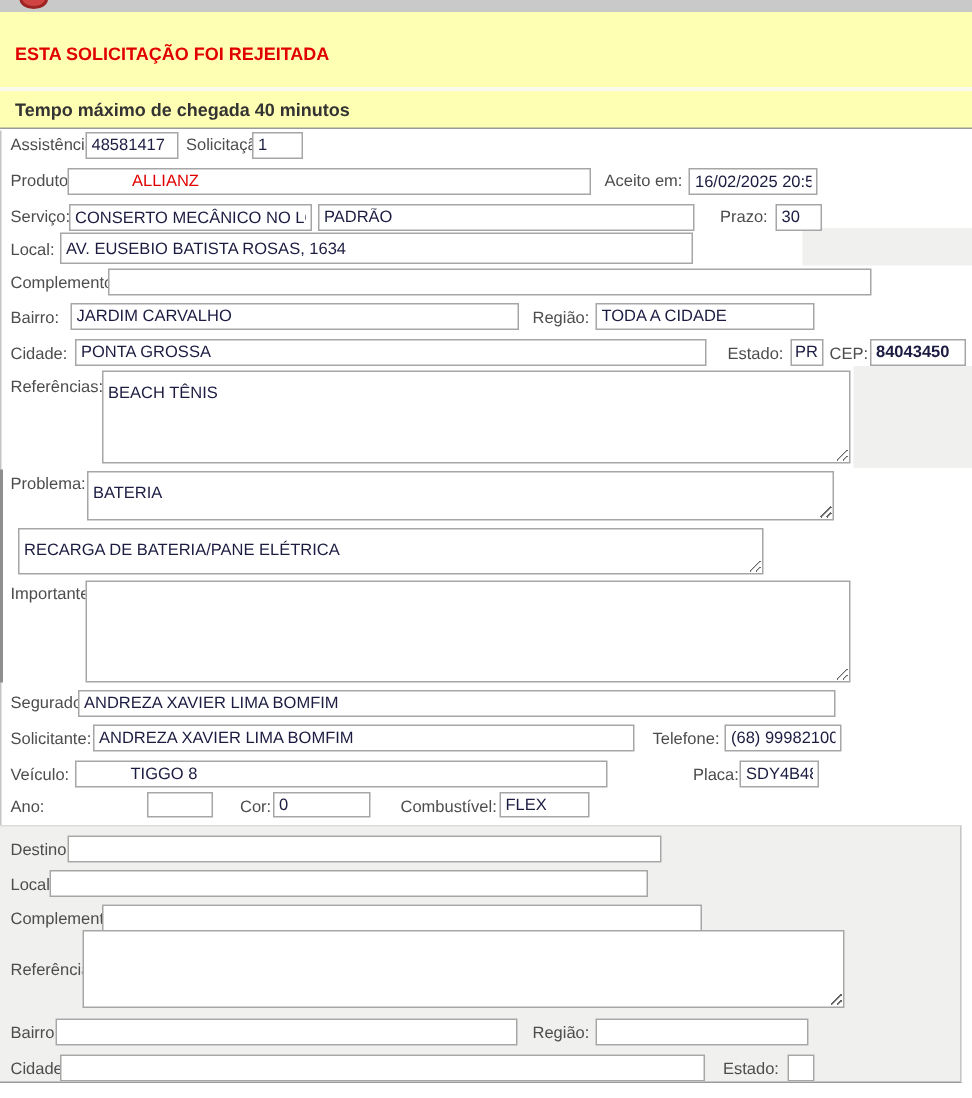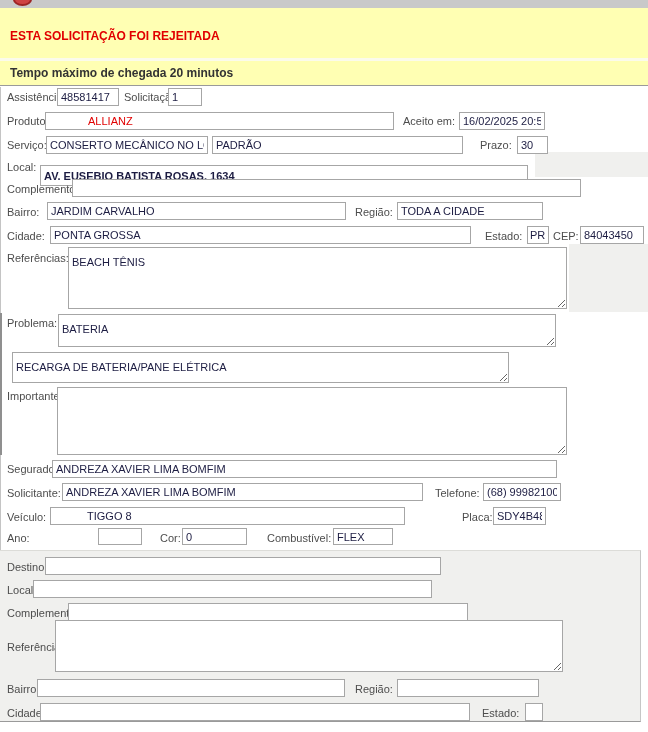--- a/index.html
+++ b/index.html
@@ -54,21 +54,21 @@
 <div id="root">
 
   <div class="topstrip">
     <div class="red-icon"></div>
   </div>
   <div class="banner1">
     <span>ESTA SOLICITAÇÃO FOI REJEITADA</span>
   </div>
   <div class="divider"></div>
   <div class="banner2">
-    <span>Tempo máximo de chegada 20 minutos</span>
+    <span>Tempo máximo de chegada 40 minutos</span>
   </div>
   <div class="leftline"></div>
   <div class="leftline-dark"></div>
 
   <div class="graypatch" style="left:535px; top:152px; width:113px; height:25px;"></div>
   <div class="graypatch" style="left:569px; top:244px; width:79px; height:68px;"></div>
 
   <span class="lbl" style="left:7px; top:91px;">Assistência:</span>
   <input class="fld" style="left: 57px; top: 88px; width: 62px;" value="48581417">
   <span class="lbl" style="left:124px; top:91px;">Solicitação:</span>
@@ -79,36 +79,36 @@
   <span class="lbl" style="left:403px; top:115px;">Aceito em:</span>
   <input class="fld" style="left: 459px; top: 112px; width: 86px;" value="16/02/2025 20:50">
 
   <span class="lbl" style="left:7px; top:139px;">Serviço:</span>
   <input class="fld" style="left: 46px; top: 136px; width: 162px;" value="CONSERTO MECÂNICO NO LOCAL">
   <input class="fld" style="left: 212px; top: 136px; width: 251px;" value="PADRÃO">
   <span class="lbl" style="left:480px; top:139px;">Prazo:</span>
   <input class="fld" style="left: 517px; top: 136px; width: 31px;" value="30">
 
   <span class="lbl" style="left:7px; top:161px;">Local:</span>
-  <input class="fld" style="left: 40px; top: 165px; width: 488px; height: 21px; font-weight: bold;" value="AV. EUSEBIO BATISTA ROSAS, 1634">
+  <input class="fld" style="left: 40px; top: 155px; width: 422px; height: 21px;" value="AV. EUSEBIO BATISTA ROSAS, 1634">
 
   <span class="lbl" style="left:7px; top:183px;">Complemento:</span>
   <input class="fld" style="left: 72px; top: 179px; width: 509px;">
 
   <span class="lbl" style="left:7px; top:206px;">Bairro:</span>
   <input class="fld" style="left: 47px; top: 202px; width: 299px;" value="JARDIM CARVALHO">
   <span class="lbl" style="left:355px; top:206px;">Região:</span>
   <input class="fld" style="left: 397px; top: 202px; width: 146px;" value="TODA A CIDADE">
 
   <span class="lbl" style="left:7px; top:230px;">Cidade:</span>
   <input class="fld" style="left: 50px; top: 226px; width: 421px;" value="PONTA GROSSA">
   <span class="lbl" style="left:485px; top:230px;">Estado:</span>
   <input class="fld" style="left: 527px; top: 226px; width: 22px; padding: 0px 2px;" value="PR">
   <span class="lbl" style="left:553px; top:230px;text-align:center;">CEP:</span>
-  <input class="fld" style="left: 580px; top: 226px; width: 64px;" value="84043450">
+  <input class="fld" style="left: 580px; top: 226px; width: 64px; font-weight: bold;" value="84043450">
 
   <span class="lbl" style="left:7px; top:252px;">Referências:</span>
   <textarea class="fld" style="left: 68px; top: 247px; width: 499px; height: 62px;">BEACH TÊNIS</textarea>
 
   <span class="lbl" style="left:7px; top:317px;">Problema:</span>
   <textarea class="fld" style="left: 12px; top: 352px; width: 497px; height: 31px;">RECARGA DE BATERIA/PANE ELÉTRICA</textarea>
 
   <textarea class="fld" style="left: 58px; top: 314px; width: 498px; height: 33px;">BATERIA</textarea>
 
   <span class="lbl" style="left:7px; top:390px;">Importante:</span>

